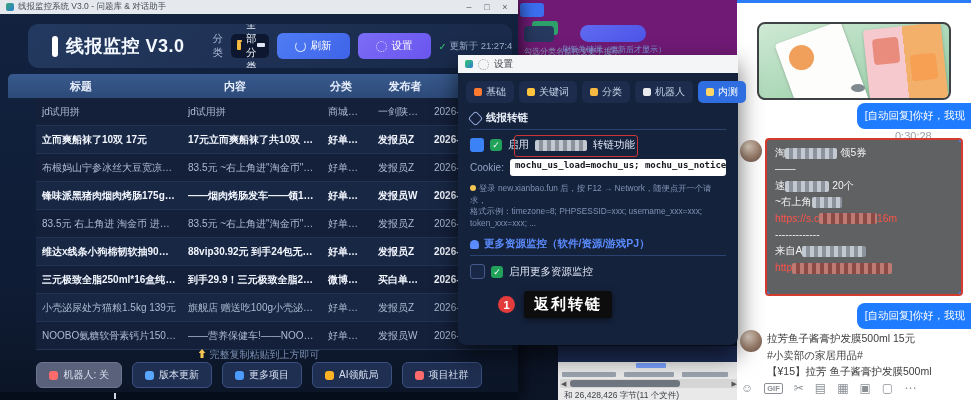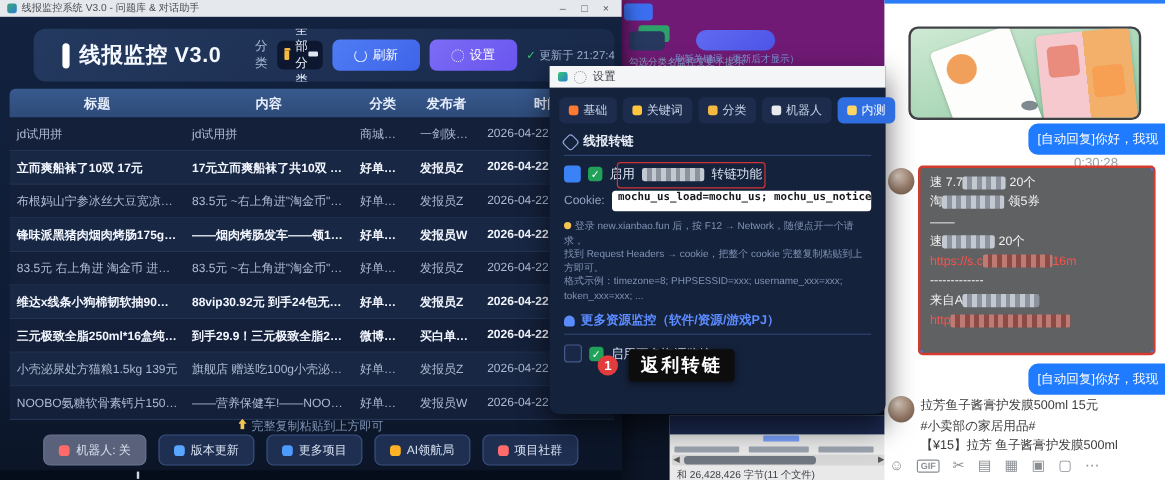--- a/index.html
+++ b/index.html
@@ -44,23 +44,23 @@
   .btn{height:26px;border-radius:6px;display:flex;align-items:center;gap:5px;padding:0 18px;
        color:#fff;font-size:10.5px;white-space:nowrap;}
   .btn-refresh{background:linear-gradient(135deg,#4f7df5,#3f63e8);}
   .btn-settings{background:linear-gradient(135deg,#7b6cf6,#6a55ee);}
   .mi-refresh{width:9px;height:9px;border:1.5px solid #cfe0ff;border-radius:50%;border-top-color:transparent;}
   .mi-gear{width:9px;height:9px;border:1.5px dotted #e4dcff;border-radius:50%;}
   .upd{font-size:9.5px;color:#9fb0cc;white-space:nowrap;display:flex;gap:3px;align-items:center;}
   .upd b{color:#35c76f;font-weight:normal;}
   .table{position:absolute;left:8px;top:74px;width:504px;}
   .trow{display:grid;grid-template-columns:146px 140px 50px 56px 1fr;align-items:center;}
-  .thead{height:24px;background:linear-gradient(180deg,#385a8e,#2d4a78);border-radius:5px 5px 0 0;}
+  .thead{height:24px;background:linear-gradient(180deg,#385a8e,#2d4a78);border-radius:5px 5px 0 0;gap:11px;}
   .thead div{font-size:11px;font-weight:bold;color:#e6eefb;text-align:center;}
-  .tr{height:27px;border-bottom:1px solid #223353;}
+  .tr{height:27px;border-bottom:1px solid #223353;margin-left:28px;}
   .tr:nth-child(odd){background:#14203a;}
   .tr:nth-child(even){background:#182743;}
   .tr div{font-size:10px;color:#aebad3;padding:0 6px;white-space:nowrap;overflow:hidden;text-overflow:ellipsis;}
   .tr.bold div{color:#f2f6ff;font-weight:bold;}
   .hint{position:absolute;left:0;top:348px;width:518px;text-align:center;font-size:10px;color:#7d91b5;}
   .mi-point{display:inline-block;width:7px;height:9px;background:#f5c451;border-radius:2px 2px 1px 1px;margin-right:4px;
             clip-path:polygon(50% 0,100% 45%,72% 45%,72% 100%,28% 100%,28% 45%,0 45%);}
   .footer-bar{position:absolute;left:0;top:362px;width:518px;display:flex;justify-content:center;gap:10px;}
   .fbtn{height:24px;border-radius:6px;background:#1f2f52;border:1px solid #3a5080;color:#d7e0f0;
         font-size:10px;display:flex;align-items:center;gap:5px;padding:0 12px;white-space:nowrap;}
@@ -351,21 +351,20 @@
       <span class="mosaic" style="width:52px;"></span>
       <span>转链功能</span>
       <span class="red-outline"></span>
     </div>
     <div class="cookie-row">
       <span class="cookie-label">Cookie:</span>
       <span class="cookie-input">mochu_us_load=mochu_us; mochu_us_notice</span>
     </div>
     <div class="tips">
       <div><span class="mi-bulb"></span><span>登录 new.xianbao.fun 后，按 F12 → Network，随便点开一个请求，</span></div>
-      <div>找到 Request Headers → cookie，把整个 cookie 完整复制粘贴到上方即可。</div>
       <div>格式示例：timezone=8; PHPSESSID=xxx; username_xxx=xxx; token_xxx=xxx; ...</div>
     </div>
     <div class="sec-h blue">
       <span class="mi-users"></span>
       <span>更多资源监控（软件/资源/游戏PJ）</span>
     </div>
     <div class="sec-div"></div>
     <div class="toggle-row">
       <span class="chk-off"></span>
       <span class="gcheck">✓</span>
@@ -388,24 +387,24 @@
         </div>
       <div class="blob"></div>
     </div>
     <div class="bubble-out" style="top:103px;">[自动回复]你好，我现</div>
     <div class="time">0:30:28</div>
     <div class="avatar" style="left:3px;top:140px;"></div>
     <div class="redbox" id="redbox">
       <span class="handle" style="right:-4px;top:-4px;"></span>
       <span class="handle" style="left:-4px;bottom:-4px;"></span>
       <span class="handle" style="right:-4px;bottom:-4px;"></span>
-    <div class="rl"><span>速 7.7</span><span class="mosaic" style="width: 36px;"></span><span> 20个</span></div>
         <div class="rl"><span>淘</span><span class="mosaic" style="width: 52px;"></span><span> 领5券</span></div>
         <div class="rl"><span>——</span></div>
         <div class="rl"><span>速</span><span class="mosaic" style="width: 44px;"></span><span> 20个</span></div>
+        <div class="rl"><span>~右上角</span><span class="mosaic" style="width: 30px;"></span></div>
         <div class="rl"><span class="red">https://s.c</span><span class="mosaic red" style="width: 58px;"></span><span class="red">16m</span></div>
         <div class="rl"><span>-------------</span></div>
         <div class="rl"><span>来自A</span><span class="mosaic" style="width: 64px;"></span></div>
         <div class="rl"><span class="red">http</span><span class="mosaic red" style="width: 100px;"></span></div>
       </div>
     <div class="bubble-out" style="top:303px;">[自动回复]你好，我现</div>
     <div class="avatar" style="left:3px;top:330px;"></div>
     <div class="msg2" id="msg2">
         <div>拉芳鱼子酱膏护发膜500ml 15元</div>
         <div>#小卖部の家居用品#</div>

